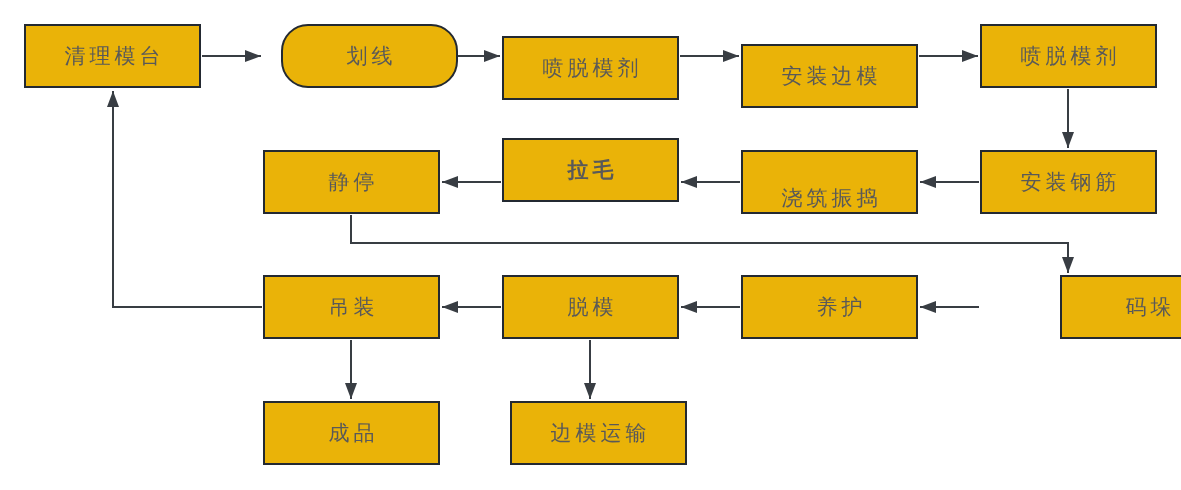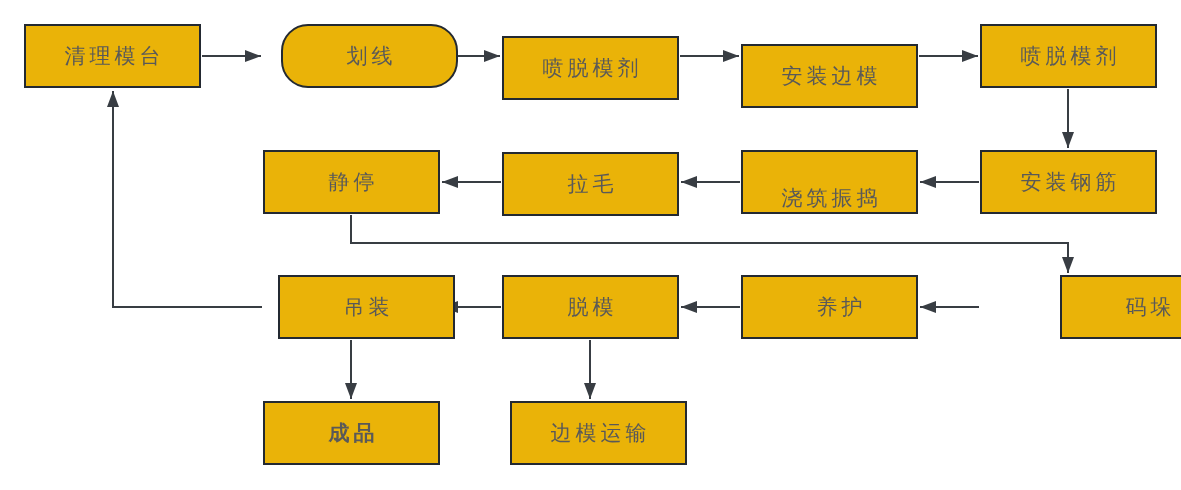--- a/index.html
+++ b/index.html
@@ -40,27 +40,27 @@
     white-space: nowrap;
   }
   
   .n0  { left: 24px;  top: 24px; }
   .n1  { left: 281px; top: 24px; border-radius: 27px; }
   .n2  { left: 502px; top: 36px; }
   .n3  { left: 741px; top: 24px; margin-top: 20px; }
   .n4  { left: 980px; top: 24px; }
   .n5  { left: 980px; top: 150px; }
   .n6  { left: 741px; top: 150px; align-items: flex-end; }
-  .n7  { left: 502px; top: 152px; }
+  .n7  { left: 502px; top: 138px; font-weight: bold; }
   .n8  { left: 263px; top: 150px; }
   .n9  { left: 1020px; top: 275px; margin-left: 40px; }
   .n10 { left: 741px; top: 275px; padding-left: 20px; }
   .n11 { left: 502px; top: 275px; justify-content: center; }
-  .n12 { left: 278px; top: 275px; }
-  .n13 { left: 263px; top: 401px; font-weight: bold; }
+  .n12 { left: 263px; top: 275px; }
+  .n13 { left: 263px; top: 401px; }
   .n14 { left: 502px; top: 401px; margin-left: 8px; }
 </style>
 </head>
 <body>
 
 <div class="canvas">
 
   <svg class="edges-layer" width="1181" height="490" viewBox="0 0 1181 490">
     <defs>
       <marker id="arrowhead" viewBox="0 0 12 9" refX="12" refY="4.5" markerWidth="16" markerHeight="12" markerUnits="userSpaceOnUse" orient="auto">

